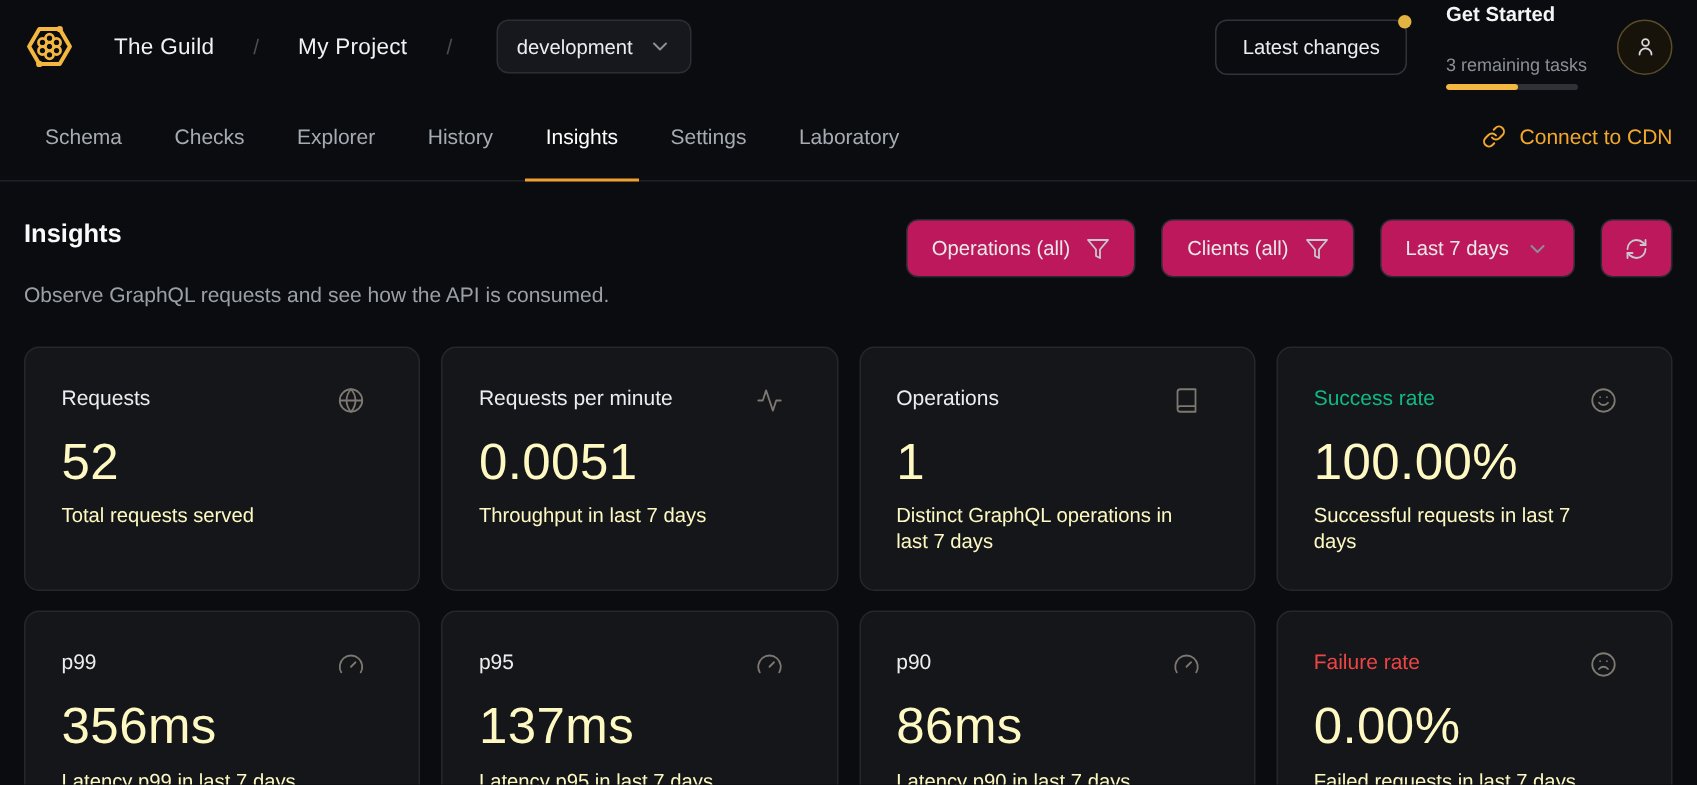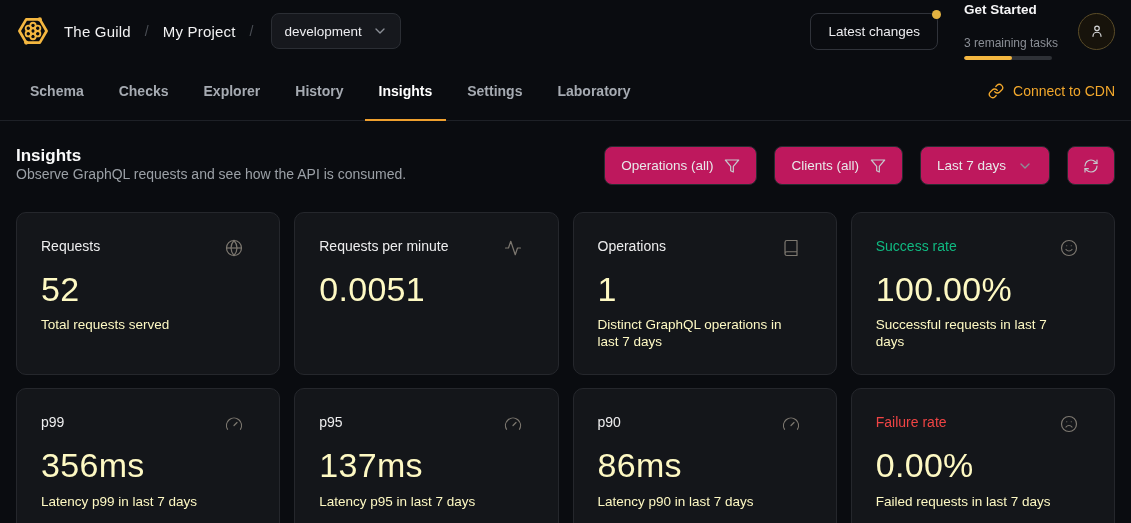--- a/index.html
+++ b/index.html
@@ -14,21 +14,21 @@
   svg { display:block; }
   .i16 { width:16px; height:16px; }
   .i18 { width:18px; height:18px; }
 
   
   .topbar {
     height:62px;
     display:flex; align-items:center; justify-content:space-between;
     padding:0 16px;
   }
-  .topbar-left { display:flex; align-items:center; gap:14px; }
+  .topbar-left { display:flex; align-items:center; gap:26px; }
   .logo { width:34px; height:34px; }
   .crumb { font-size:15px; color:#f2f2f3; font-weight:500; letter-spacing:.2px; cursor:pointer; }
   .crumb-sep { color:#4a4e55; font-size:14px; }
   .target-select {
     display:flex; align-items:center; gap:10px;
     background:#16181d; border:1px solid #2b2e34; border-radius:8px;
     padding:9px 12px; margin-left:4px;
     font-size:13.5px; color:#ededf0; cursor:pointer;
     font-family:"Liberation Sans", sans-serif;
     justify-content:space-between;
@@ -63,36 +63,36 @@
     height:59px;
     display:flex; align-items:center; justify-content:space-between;
     padding:0 16px;
     border-bottom:1px solid #1e2127;
   }
   .tabs { display:flex; height:100%; gap:7px; }
   .tab {
     position:relative;
     display:flex; align-items:center;
     padding:0 14px;
-    font-size:14px; color:#a6abb2; cursor:pointer;font-weight:bold;
+    font-size:14px; color:#a6abb2; cursor:pointer;
   }
   .tab.active { color:#ffffff; }
   .tab.active::after {
     content:""; position:absolute; left:0; right:0; bottom:-1px; height:2px;
     background:var(--underline, #efa02e);
   }
   .cdn-link { display:flex; align-items:center; gap:9px; font-size:14px; cursor:pointer; }
 
   
   .section-head {
     display:flex; align-items:flex-start; justify-content:space-between;
     padding:25px 16px 27px 16px;
   }
   .page-title { font-size:17px; font-weight:700; color:#fafafa; }
-  .page-subtitle { margin-top:0; font-size:14px; color:#9ba0a6; }
+  .page-subtitle { margin-top:22px; font-size:14px; color:#9ba0a6; }
   .filters { display:flex; align-items:center; gap:17px; }
   .filter-btn {
     display:flex; align-items:center; gap:11px;
     height:39px; padding:0 16px;
     background:#be185d; border:1px solid #282b31; border-radius:8px;
     color:#e8e9ea; font-size:13.5px; cursor:pointer;
     font-family:"Liberation Sans", sans-serif;
   }
   .filter-btn .ficon { color:#c6c9cd; }
   .refresh-btn { width:48px; justify-content:center; padding:0; }
@@ -258,20 +258,21 @@
     <div class="card">
       <div class="card-head">
         <span class="card-title">Requests per minute</span>
         <span class="card-icon">
           <svg class="i18" viewBox="0 0 24 24" fill="none" stroke="currentColor" stroke-width="1.6" stroke-linecap="round" stroke-linejoin="round">
               <path d="M22 12h-4l-3 9L9 3l-3 9H2"></path>
             </svg>
         </span>
       </div>
       <div class="card-value">0.0051</div>
+      <div class="card-desc">Throughput in last 7 days</div>
     </div>
 
     <div class="card">
       <div class="card-head">
         <span class="card-title">Operations</span>
         <span class="card-icon">
           <svg class="i18" viewBox="0 0 24 24" fill="none" stroke="currentColor" stroke-width="1.6" stroke-linecap="round" stroke-linejoin="round">
               <path d="M4 19.5v-15A2.5 2.5 0 0 1 6.5 2H20v20H6.5a2.5 2.5 0 0 1 0-5H20"></path>
             </svg>
         </span>

